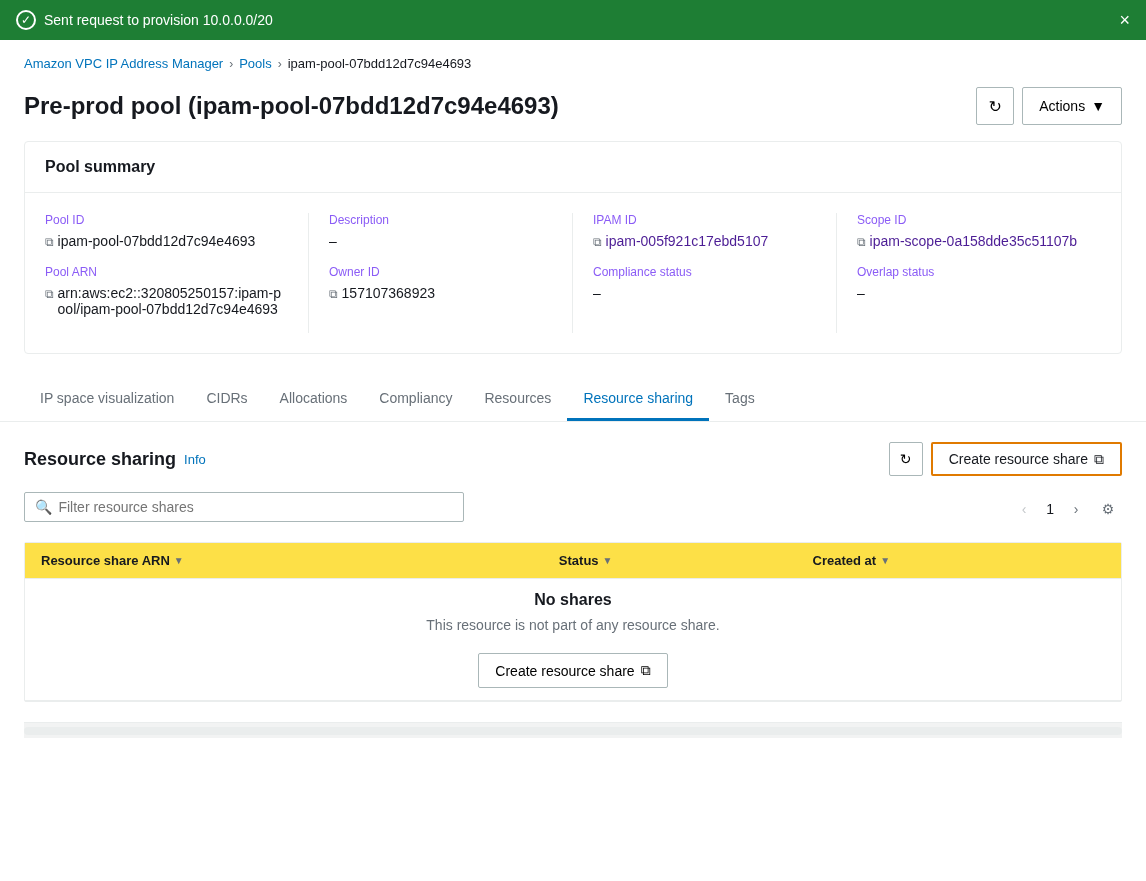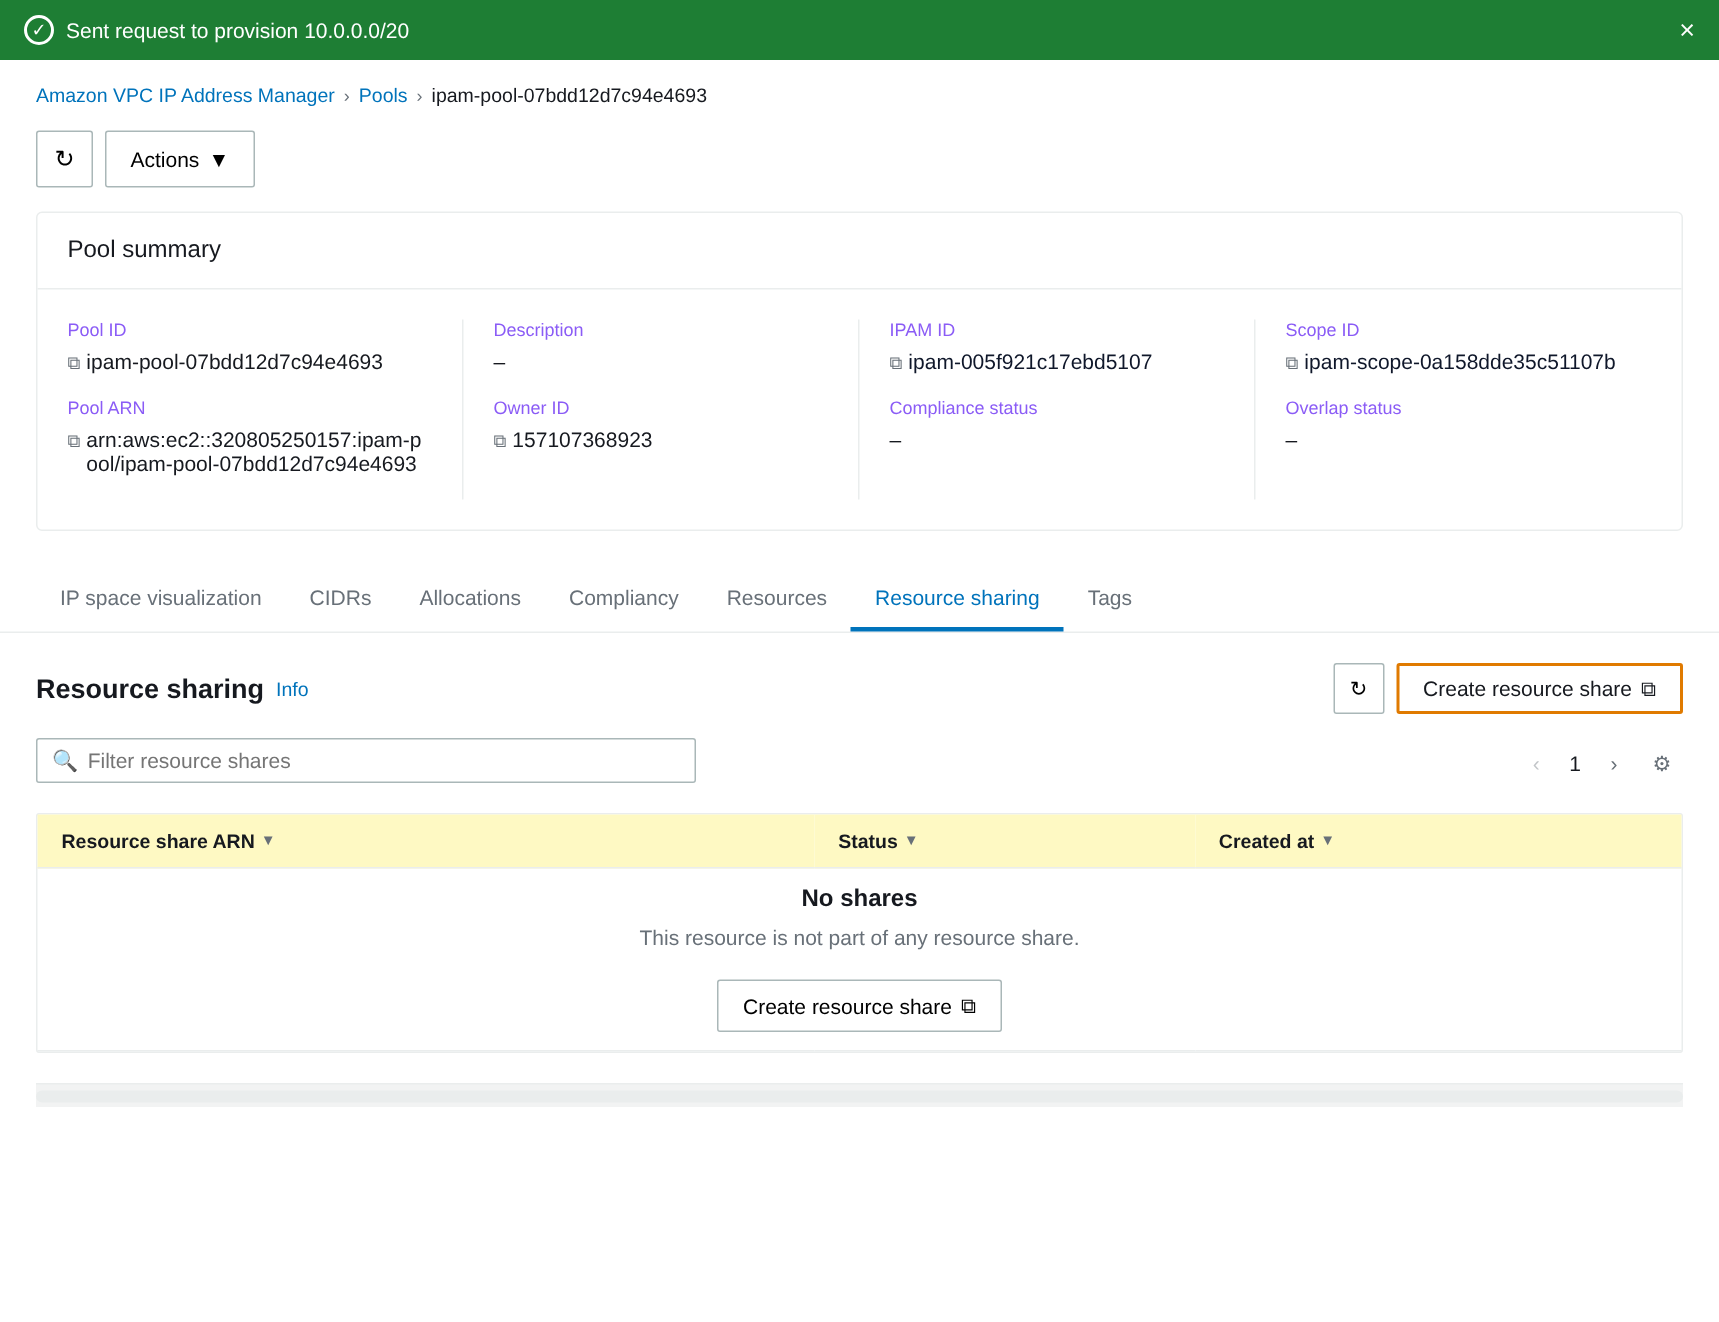--- a/index.html
+++ b/index.html
@@ -31,28 +31,28 @@
     
     .page-header { display: flex; align-items: center; justify-content: space-between; padding: 8px 24px 16px; }
     .page-title { font-size: 24px; font-weight: 700; color: #16191f; }
     .header-actions { display: flex; gap: 8px; }
     .btn-icon { width: 38px; height: 38px; border: 1px solid #aab7b8; border-radius: 2px; background: white; cursor: pointer; display: flex; align-items: center; justify-content: center; font-size: 16px; }
     .btn-actions { height: 38px; padding: 0 16px; border: 1px solid #aab7b8; border-radius: 2px; background: white; cursor: pointer; display: flex; align-items: center; gap: 6px; font-size: 14px; font-weight: 500; }
 
     
     .card { border: 1px solid #eaeded; border-radius: 4px; margin: 0 24px 24px; background: white; }
     .card-header { padding: 16px 20px; border-bottom: 1px solid #eaeded; }
-    .card-header h2 { font-size: 16px; font-weight: 400; }
+    .card-header h2 { font-size: 16px; font-weight: 700; }
     .card-body { padding: 20px; display: grid; grid-template-columns: 1fr 1fr 1fr 1fr; gap: 0; }
     .card-section { padding: 0 20px; }
     .card-section:first-child { padding-left: 0; }
     .card-section:not(:last-child) { border-right: 1px solid #eaeded; }
     .field-label { font-size: 12px; color: #8b5cf6; margin-bottom: 6px; font-weight: 400; }
     .field-value { font-size: 14px; color: #16191f; display: flex; align-items: flex-start; gap: 4px; }
-    .field-value a { color: #0f172a; text-decoration: none; }
+    .field-value a { color: #4c1d95; text-decoration: none; }
     .field-group { margin-bottom: 16px; }
     .copy-icon { font-size: 12px; cursor: pointer; color: #687078; margin-top: 2px; flex-shrink: 0; }
     .field-value-text { word-break: break-all; }
 
     
     .tabs-container { padding: 0 24px; border-bottom: 1px solid #eaeded; }
     .tabs { display: flex; gap: 0; }
     .tab { padding: 12px 16px; cursor: pointer; font-size: 14px; color: #687078; border-bottom: 3px solid transparent; white-space: nowrap; }
     .tab.active { color: #0073bb; border-bottom: 3px solid #0073bb; font-weight: 500; }
 
@@ -93,21 +93,21 @@
 
     
     .table-container { border: 1px solid #eaeded; border-radius: 2px; }
     .table { width: 100%; border-collapse: collapse; }
     .table th {
       padding: 10px 16px;
       text-align: left;
       font-size: 13px;
       font-weight: 700;
       color: #16191f;
-      background: #fef9c3;
+      background: #fde047;
       border-bottom: 1px solid #eaeded;
     }
     .table td { padding: 12px 16px; font-size: 14px; border-bottom: 1px solid #eaeded; }
     .table-empty { text-align: center; padding: 40px 16px; }
     .empty-title { font-size: 16px; font-weight: 700; margin-bottom: 8px; }
     .empty-desc { font-size: 14px; color: #687078; margin-bottom: 20px; }
     .btn-create-share-center {
       padding: 8px 16px;
       border: 1px solid #aab7b8;
       border-radius: 2px;
@@ -141,20 +141,21 @@
 
   <nav class="breadcrumb">
     <a href="#">Amazon VPC IP Address Manager</a>
     <span class="breadcrumb-sep">›</span>
     <a href="#">Pools</a>
     <span class="breadcrumb-sep">›</span>
     <span class="breadcrumb-current">ipam-pool-07bdd12d7c94e4693</span>
   </nav>
 
   <div class="page-header">
+    <h1 class="page-title">Pre-prod pool (ipam-pool-07bdd12d7c94e4693)</h1>
     <div class="header-actions">
       <button class="btn-icon">↻</button>
       <button class="btn-actions">
         <span>Actions</span>
         <span>▼</span>
       </button>
     </div>
   </div>
 
   <div class="card">

